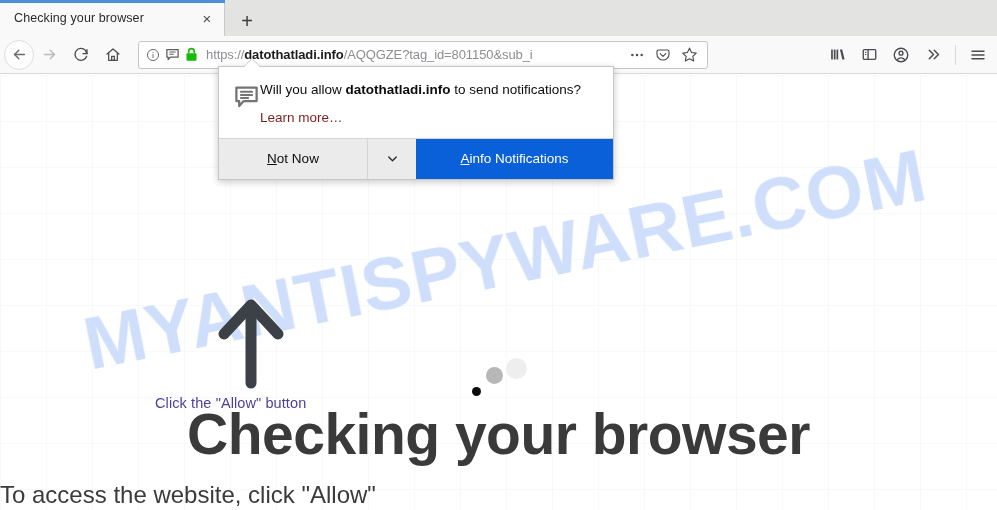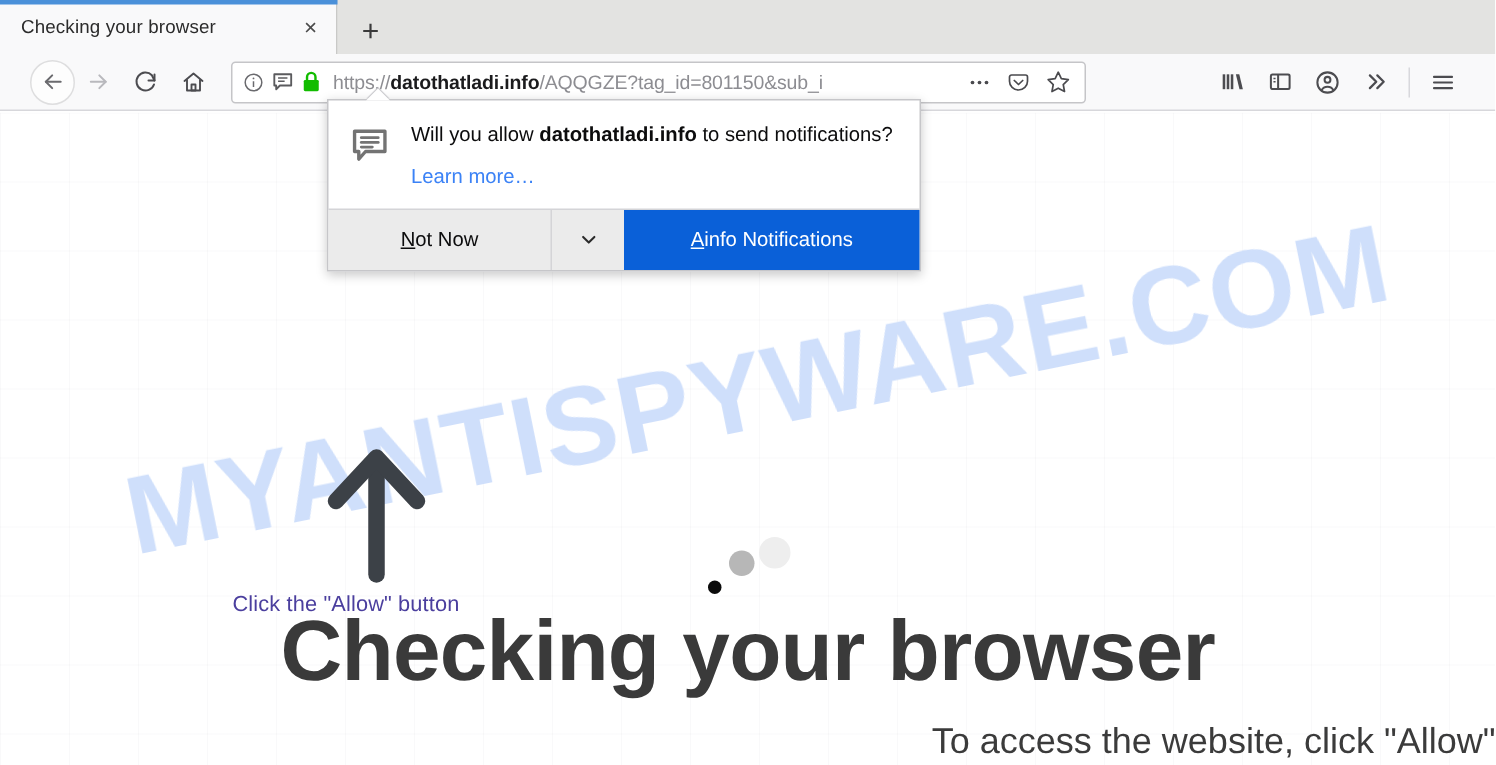--- a/index.html
+++ b/index.html
@@ -76,21 +76,21 @@
 
   
   .navbar {
     position: absolute;
     left: 0; top: 36px;
     width: 997px; height: 38px;
     background: #f9f9fa;
     border-bottom: 1px solid #d7d7db;
     display: flex;
     align-items: center;
-    padding: 0 20px;
+    padding: 0 4px;
   }
   .navbtn {
     width: 30px; height: 30px;
     display: flex; align-items: center; justify-content: center;
     flex: none;
     color: #4c4c50;
   }
   .navbtn.back {
     border: 1px solid #dededf;
     border-radius: 50%;
@@ -220,21 +220,21 @@
     font-size: 57px;
     font-weight: 700;
     color: #3a3a3a;
     letter-spacing: -0.5px;
     line-height: 1;
   }
   .subhead {
     position: absolute;
     left: 0; top: 406px;
     width: 997px;
-    text-align: right;
+    text-align: left;
     font-size: 24px;
     color: #3b3b3b;
     font-weight: 400;
   }
 
   
   .doorhanger {
     position: absolute;
     left: 218px;
     top: 66px;
@@ -250,35 +250,34 @@
     left: 25px; top: -8px;
     width: 0; height: 0;
     border-left: 8px solid transparent;
     border-right: 8px solid transparent;
     border-bottom: 8px solid #ffffff;
     filter: drop-shadow(0 -1px 0 #c6c6c9);
   }
   .dh-body {
     display: flex;
     padding: 14px 16px 12px 14px;
-    gap: 14px;
   }
   .dh-icon { flex: none; padding-top: 2px; color: #737373; }
   .dh-texts { flex: 1; }
   .dh-msg {
     font-size: 13.5px;
     color: #0c0c0d;
     line-height: 1.32;
   }
   .dh-msg b { font-weight: 700; }
   .dh-learn {
     display: inline-block;
     margin-top: 11px;
     font-size: 13.5px;
-    color: #3b82f6;
+    color: #7f1d1d;
   }
   .dh-actions {
     display: flex;
     border-top: 1px solid #d4d4d7;
     height: 41px;
   }
   .dh-notnow {
     flex: 1;
     background: #ebebeb;
     display: flex; align-items: center; justify-content: center;

